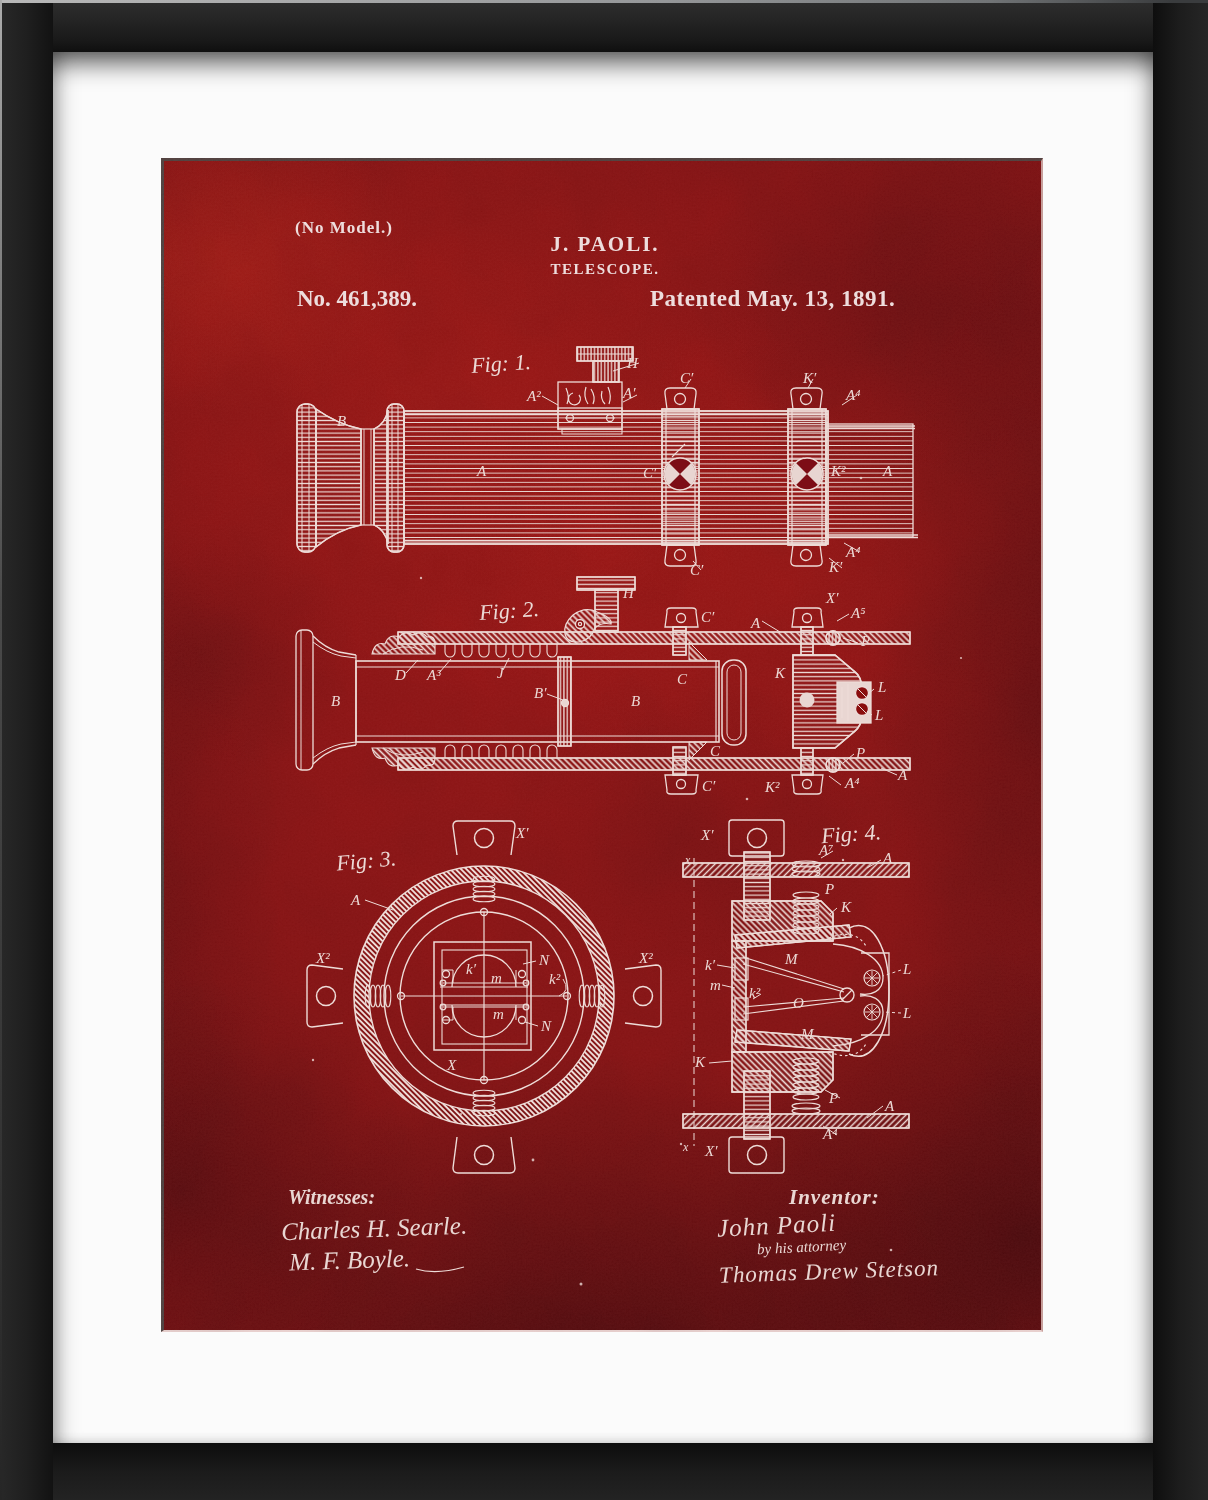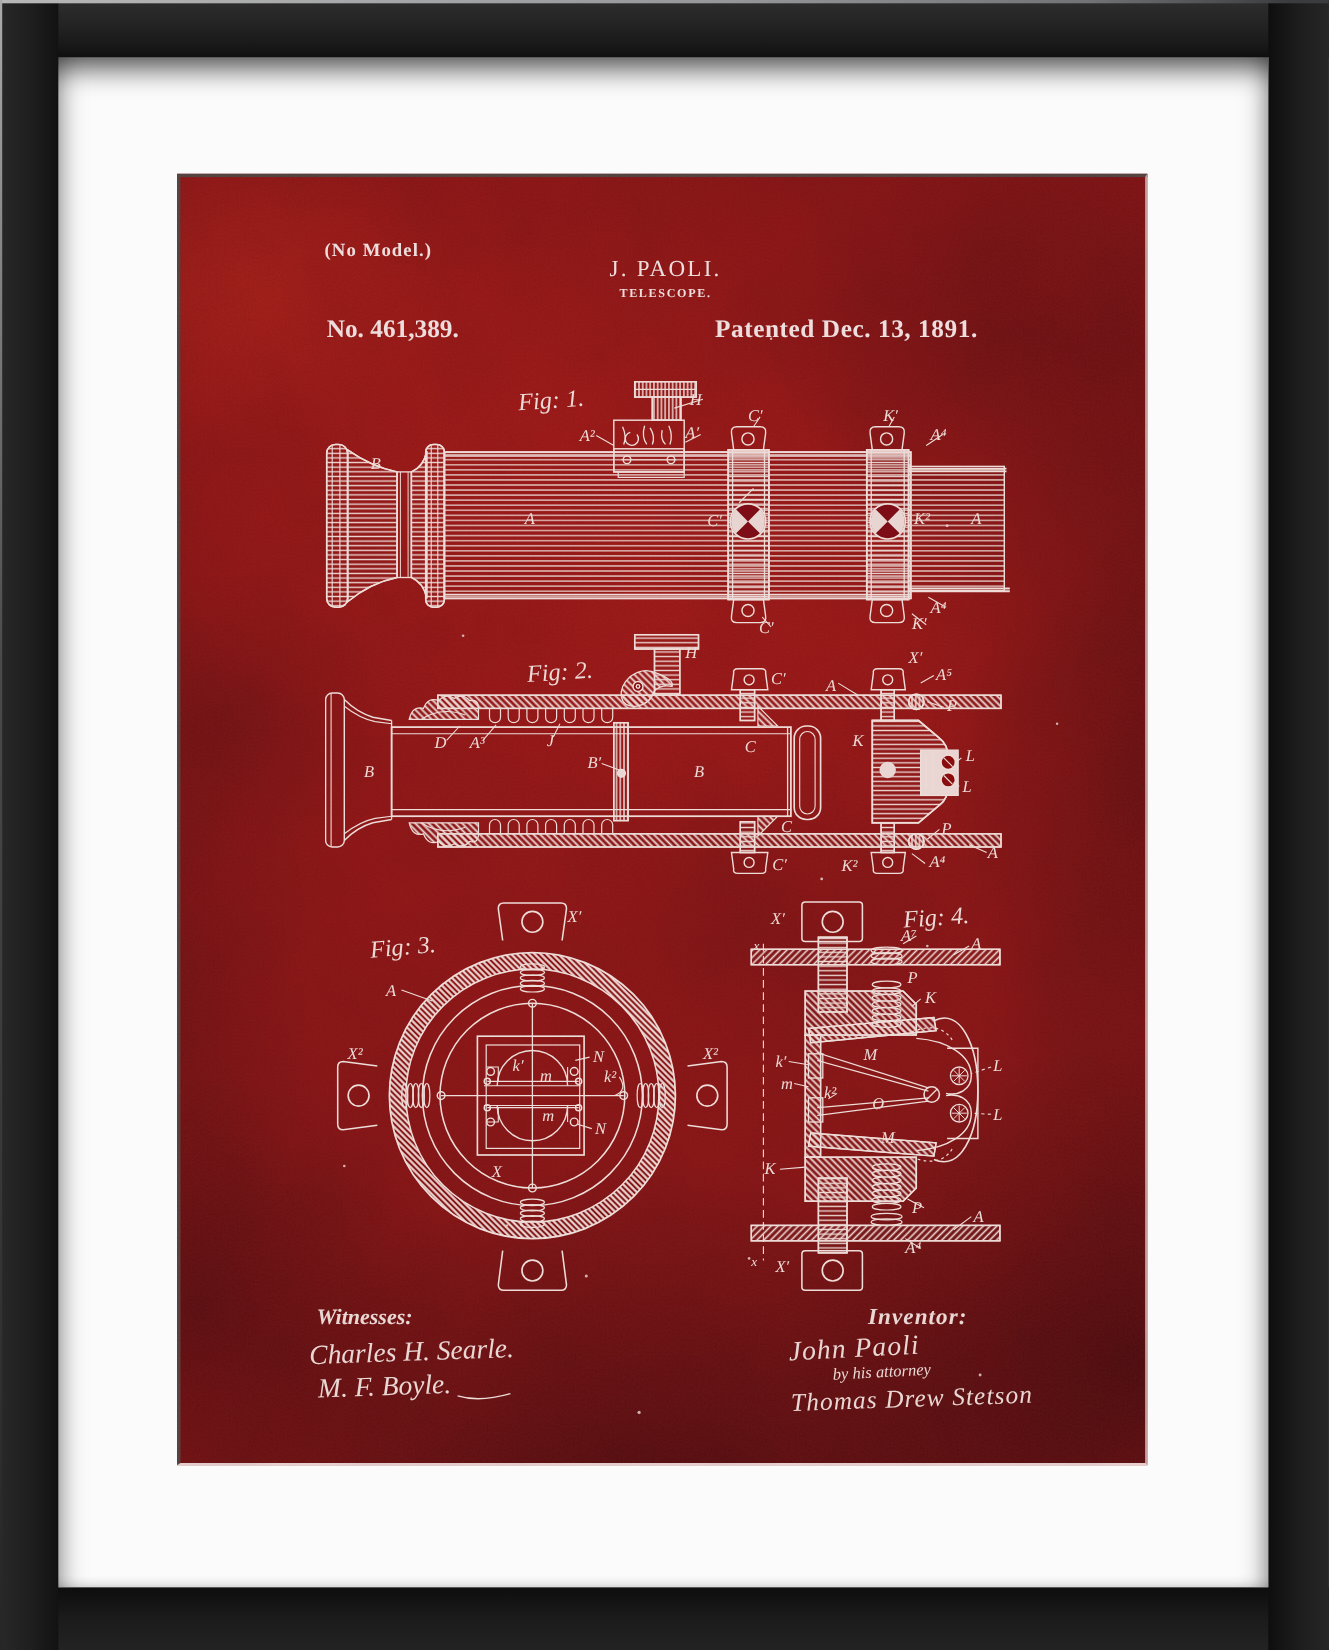--- a/index.html
+++ b/index.html
@@ -633,20 +633,20 @@
           <circle cx="260" cy="420" r="1.2"></circle>
 <circle cx="700" cy="320" r="1.3"></circle>
           <circle cx="540" cy="150" r="1.1"></circle>
           <circle cx="800" cy="500" r="1.1"></circle>
 </g>
 </g>
 </svg>
 
 <div class="ft" style="left:131px;top:57px;font-size:17px;font-weight:bold;letter-spacing:1px;">(No&nbsp;Model.)</div>
 
-<div class="ft" style="left:0;top:71px;width:882px;text-align:center;font-size:21px;font-weight:normal;letter-spacing:2px;">J. PAOLI.</div>
-
-<div class="ft" style="left:0;top:100px;width:882px;text-align:center;font-size:11px;font-weight:bold;letter-spacing:1.5px;">TELESCOPE.</div>
+<div class="ft" style="left:0;top:71px;width:882px;text-align:center;font-size:21px;font-weight:bold;letter-spacing:2px;">J. PAOLI.</div>
+
+<div class="ft" style="left:0;top:100px;width:882px;text-align:center;font-size:15px;font-weight:bold;letter-spacing:1.5px;">TELESCOPE.</div>
 
 <div class="ft" style="left:133px;top:125px;font-size:23px;font-weight:bold;text-align:center;">No. 461,389.</div>
 
-<div class="ft" style="left:486px;top:125px;font-size:23px;font-weight:bold;letter-spacing:0.5px;">Patented Dec. 13, 1891.</div>
+<div class="ft" style="left:486px;top:125px;font-size:23px;font-weight:bold;letter-spacing:0.5px;">Patented May. 13, 1891.</div>
 </div>
 
 </body></html>

